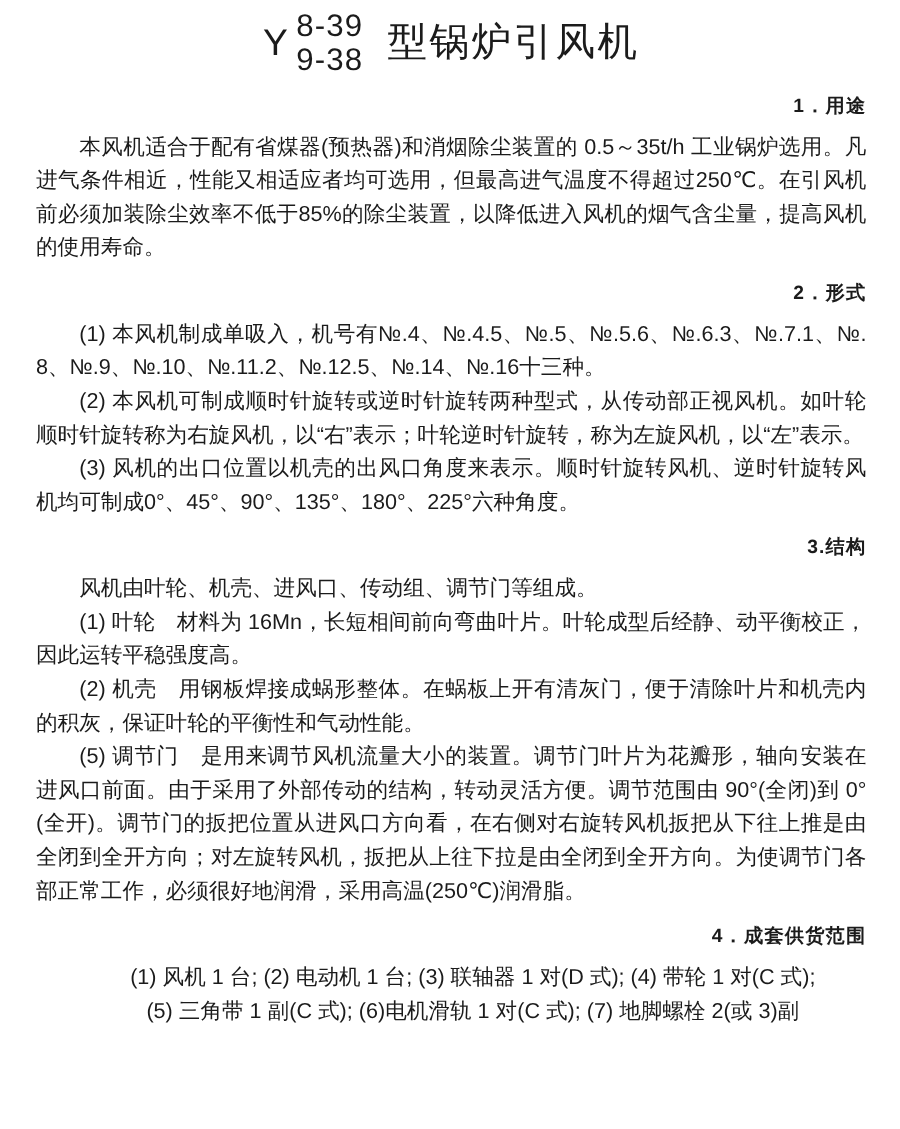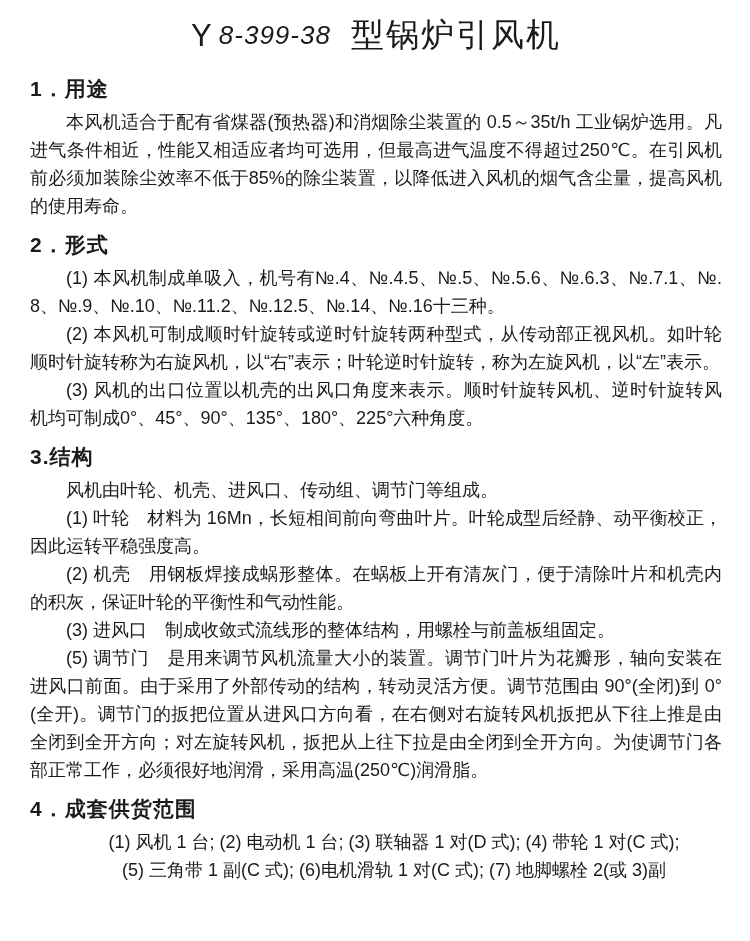--- a/index.html
+++ b/index.html
@@ -29,40 +29,40 @@
     margin: 2px 0 0 0;
     height: 58px;
   }
   .title-series {
     font-size: 31px;
     line-height: 31px;
     margin-right: 7px;
   }
   .title-frac {
     display: flex;
-    flex-direction: row;
+    flex-direction: column;
     align-items: flex-start;
     font-size: 26px;
     line-height: 28px;
     letter-spacing: 1px;
-    font-style: italic;
   }
   .title-suffix {
     font-size: 33px;
     line-height: 36px;
     margin-left: 20px;
     letter-spacing: 2px;
   }
   
   h2 {
-    font-size: 21px;
+    font-size: 16px;
     line-height: 26px;
     font-weight: bold;
     margin: 12px 0 6px 0;
     letter-spacing: 1px;
+    text-align: right;
   }
   p {
     margin: 0;
     font-size: 18px;
     line-height: 28px;
     text-indent: 2em;
     text-align: justify;
     word-break: break-all;
     overflow-wrap: anywhere;
   }
@@ -94,21 +94,20 @@
     <p data-name="paragraph">(1) 本风机制成单吸入，机号有№.4、№.4.5、№.5、№.5.6、№.6.3、№.7.1、№.8、№.9、№.10、№.11.2、№.12.5、№.14、№.16十三种。</p>
     <p data-name="paragraph">(2) 本风机可制成顺时针旋转或逆时针旋转两种型式，从传动部正视风机。如叶轮顺时针旋转称为右旋风机，以“右”表示；叶轮逆时针旋转，称为左旋风机，以“左”表示。</p>
     <p data-name="paragraph">(3) 风机的出口位置以机壳的出风口角度来表示。顺时针旋转风机、逆时针旋转风机均可制成0°、45°、90°、135°、180°、225°六种角度。</p>
   </section>
 
   <section data-name="section-structure">
     <h2 data-name="section-structure-heading">3.结构</h2>
     <p data-name="paragraph">风机由叶轮、机壳、进风口、传动组、调节门等组成。</p>
     <p data-name="paragraph">(1) 叶轮　材料为 16Mn，长短相间前向弯曲叶片。叶轮成型后经静、动平衡校正，因此运转平稳强度高。</p>
     <p data-name="paragraph">(2) 机壳　用钢板焊接成蜗形整体。在蜗板上开有清灰门，便于清除叶片和机壳内的积灰，保证叶轮的平衡性和气动性能。</p>
-    <p data-name="paragraph">(3) 进风口　制成收敛式流线形的整体结构，用螺栓与前盖板组固定。</p>
     <p data-name="paragraph">(5) 调节门　是用来调节风机流量大小的装置。调节门叶片为花瓣形，轴向安装在进风口前面。由于采用了外部传动的结构，转动灵活方便。调节范围由 90°(全闭)到 0°(全开)。调节门的扳把位置从进风口方向看，在右侧对右旋转风机扳把从下往上推是由全闭到全开方向；对左旋转风机，扳把从上往下拉是由全闭到全开方向。为使调节门各部正常工作，必须很好地润滑，采用高温(250℃)润滑脂。</p>
   </section>
 
   <section data-name="section-supply-scope">
     <h2 data-name="section-supply-scope-heading">4．成套供货范围</h2>
     <p data-name="paragraph">(1) 风机 1 台; (2) 电动机 1 台; (3) 联轴器 1 对(D 式); (4) 带轮 1 对(C 式);</p>
     <p data-name="paragraph">(5) 三角带 1 副(C 式); (6)电机滑轨 1 对(C 式); (7) 地脚螺栓 2(或 3)副</p>
   </section>
 
 </div>

